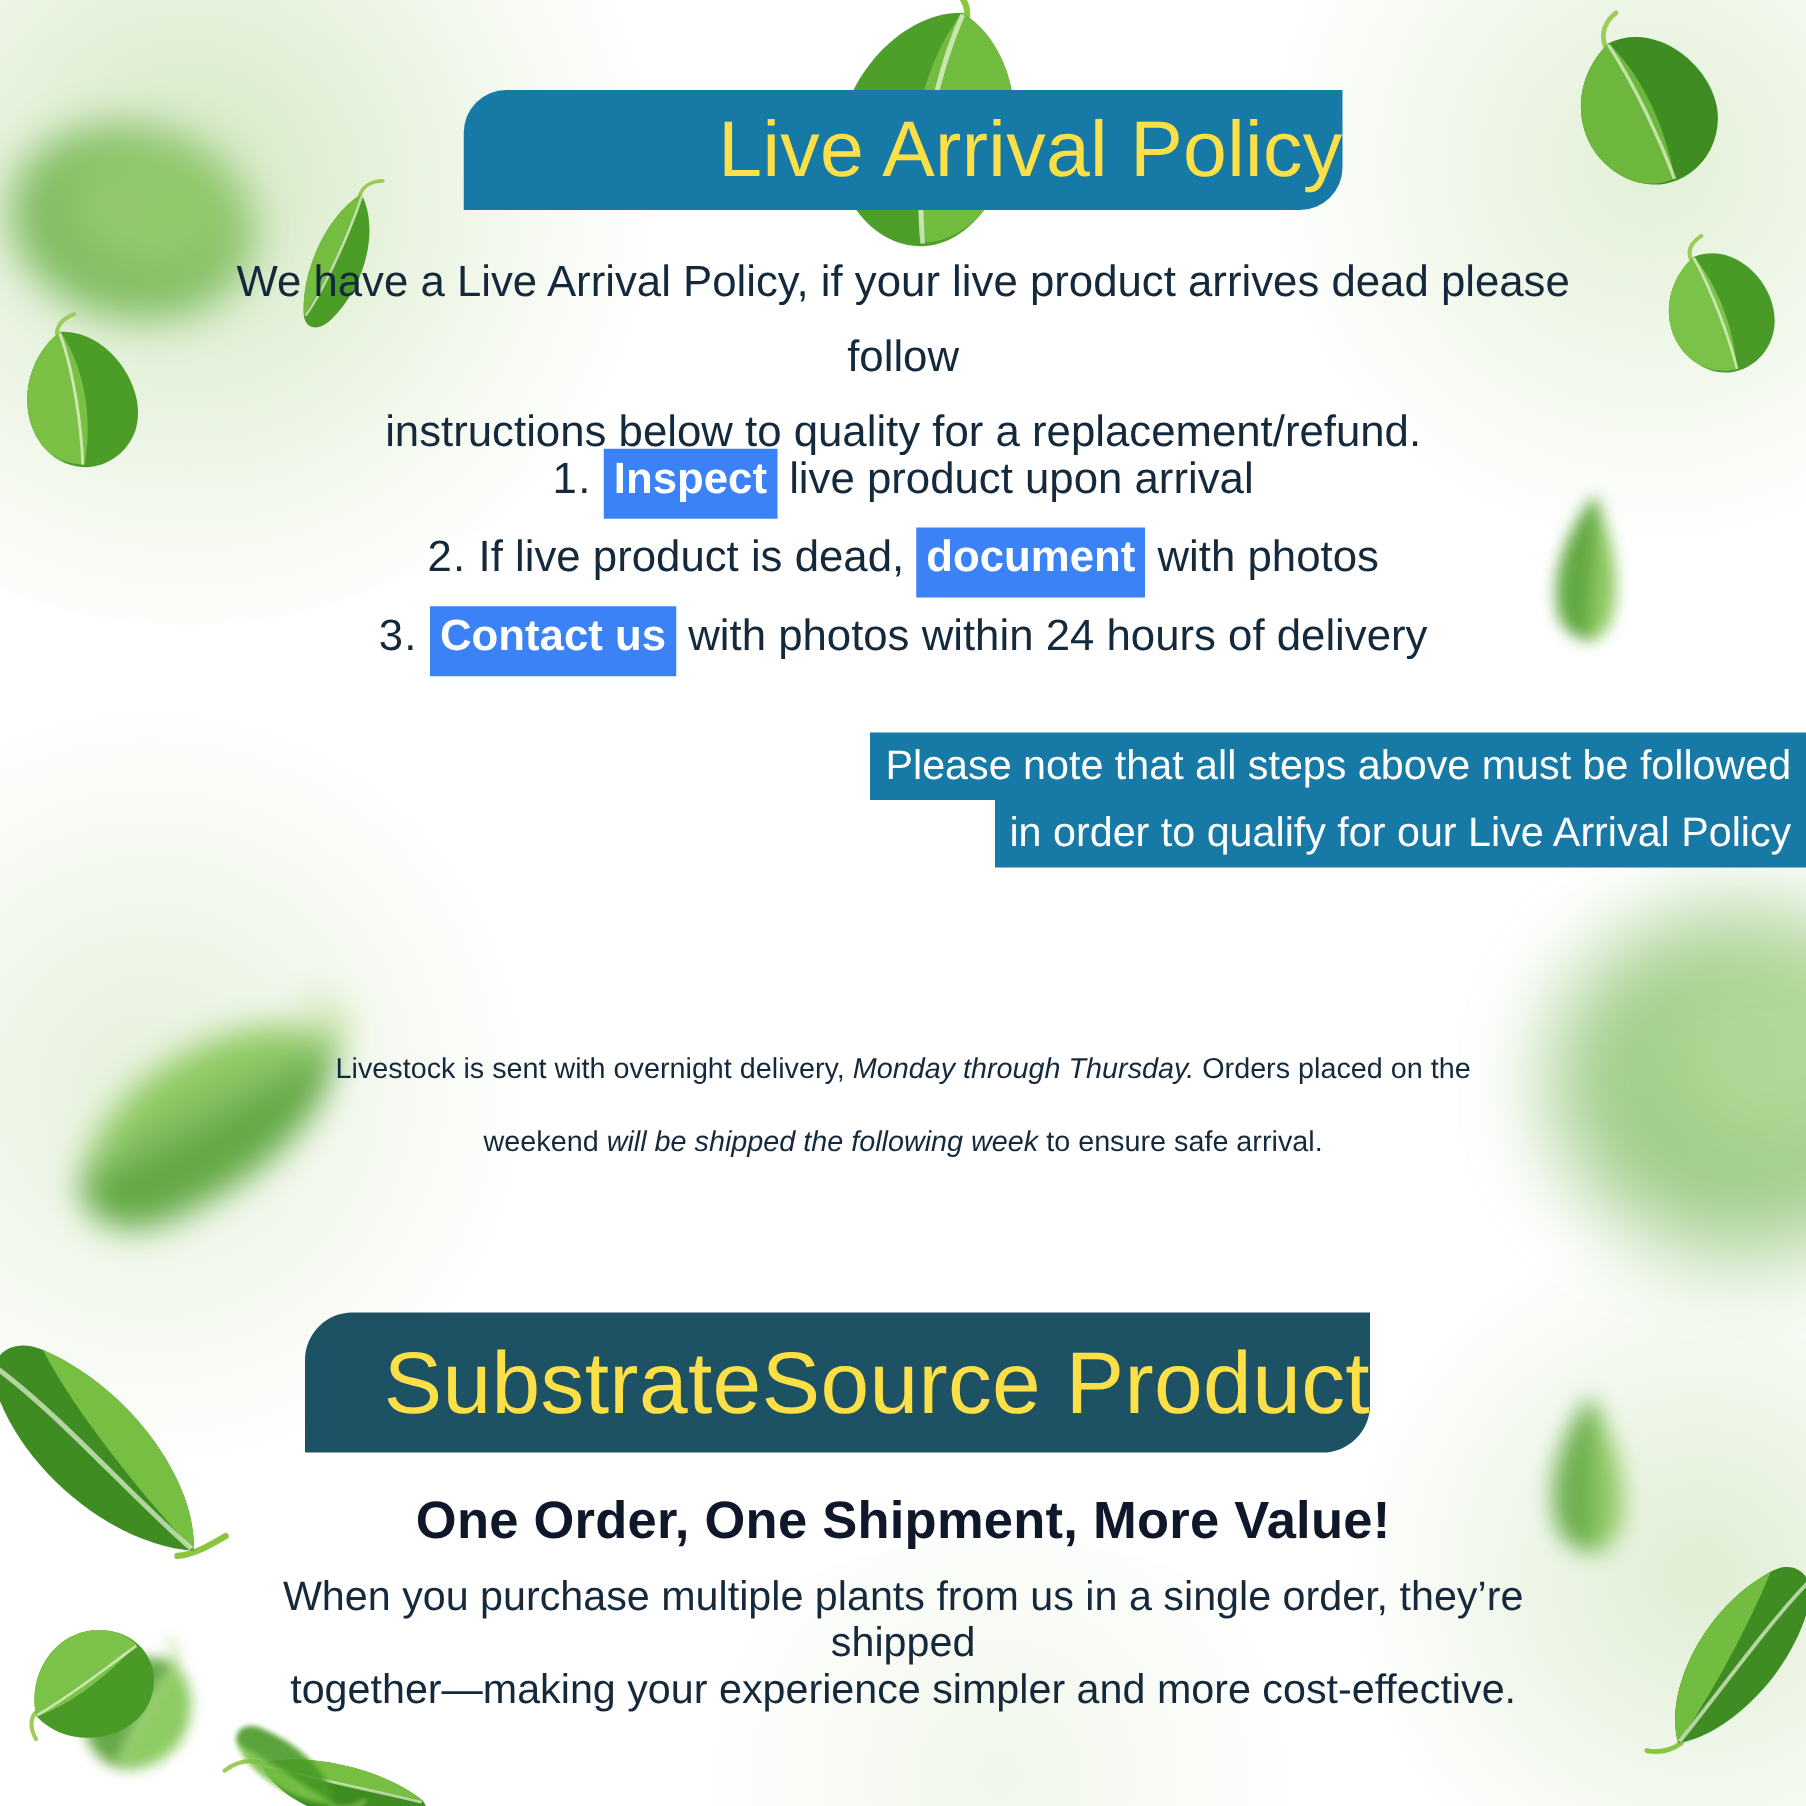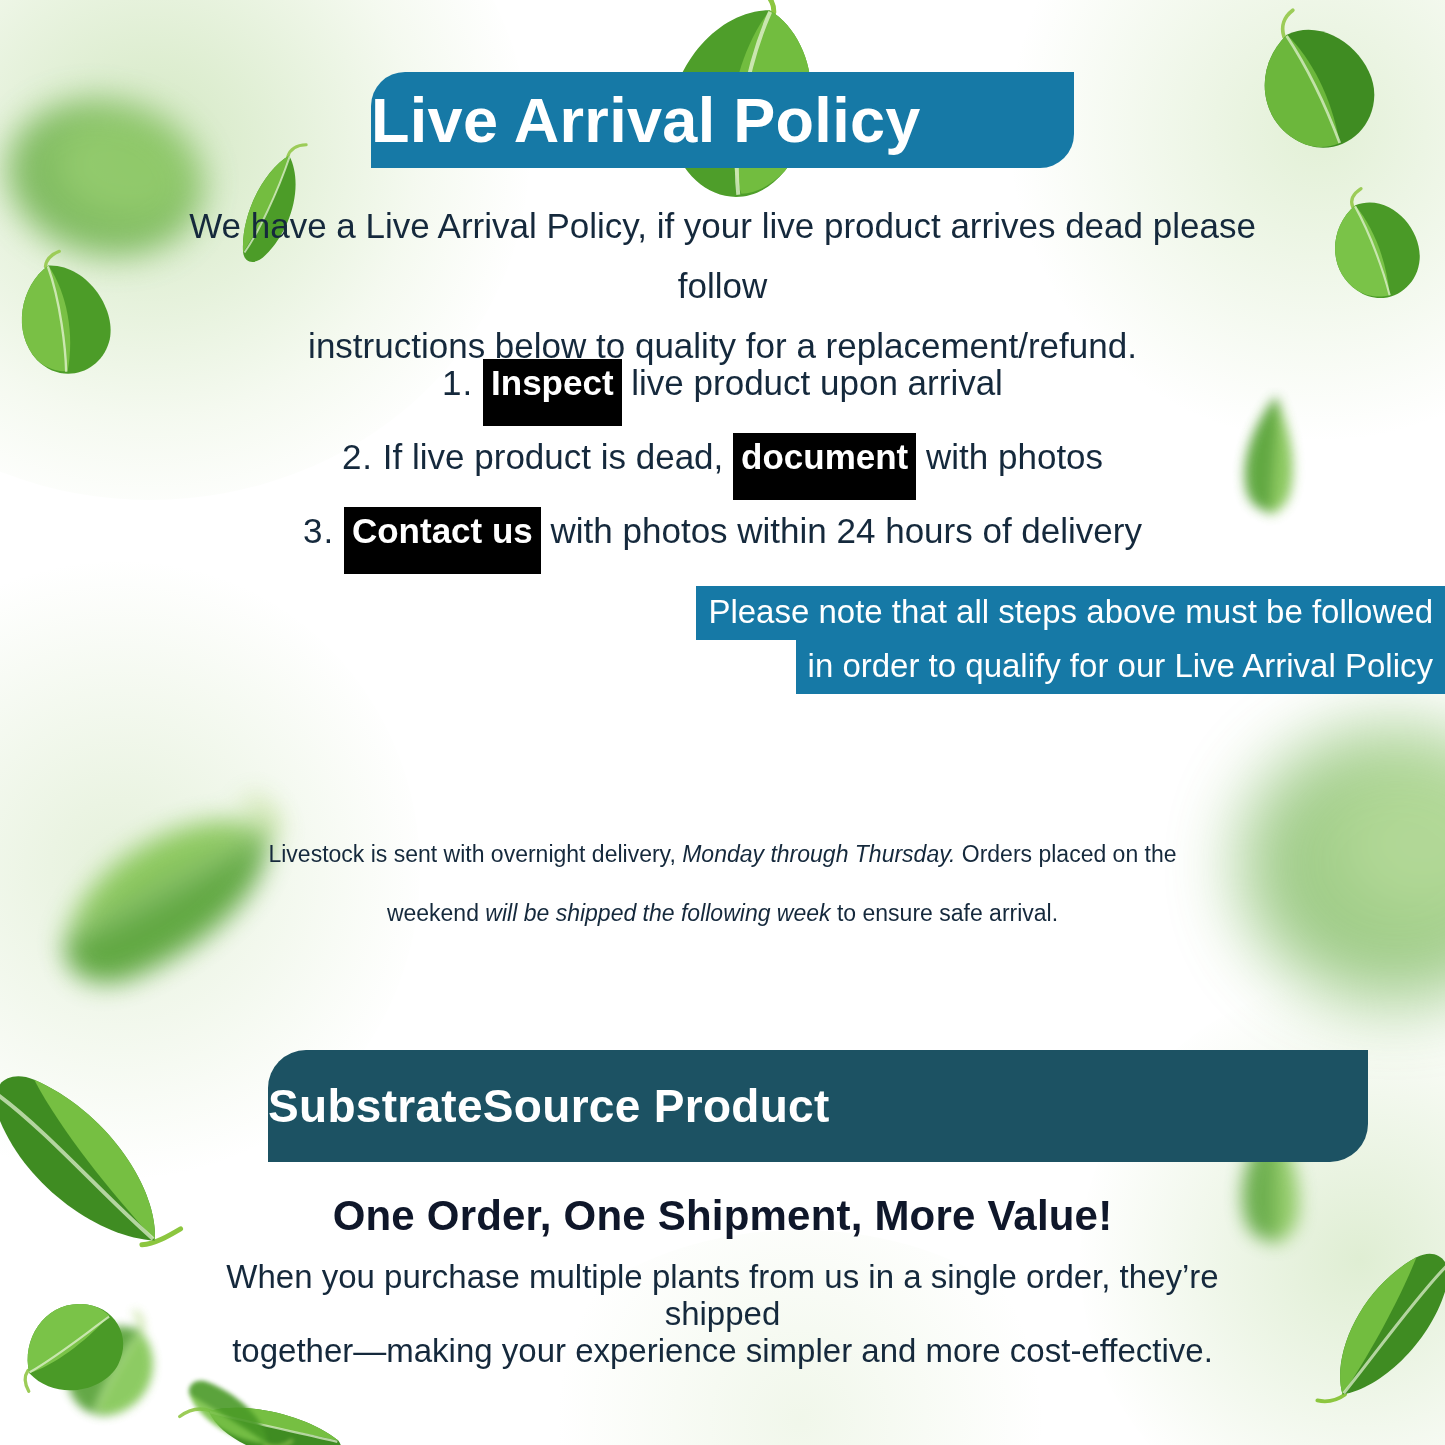--- a/index.html
+++ b/index.html
@@ -35,37 +35,37 @@
 
   
   .content{
     position:absolute;left:0;top:0;width:1445px;height:1445px;
     z-index:6;
   }
 
   
   .banner{
     position:absolute;
-    display:flex;align-items:center;justify-content:flex-start;
-    color:#ffffff;
-    font-weight:700;
+    display:flex;align-items:center;justify-content:flex-end;
+    color:#fde047;
+    font-weight:400;
     letter-spacing:.3px;
     white-space:nowrap;
   }
   .banner-1{
     left:371px;top:72px;width:703px;height:96px;
     background:#1679a6;
     border-radius:34px 0 34px 0;
     font-size:63px;
   }
   .banner-2{
-    left:268px;top:1050px;width:1100px;height:112px;
+    left:244px;top:1050px;width:852px;height:112px;
     background:#1c5263;
     border-radius:38px 0 38px 0;
-    font-size:46px;
+    font-size:70px;
   }
 
   
   .para{
     position:absolute;
     width:100%;
     text-align:center;
     color:#15293c;
     font-weight:400;
   }
@@ -76,23 +76,23 @@
   }
 
   .steps{
     position:absolute;left:0;top:352px;width:100%;
     text-align:center;color:#15293c;
     font-size:35px;line-height:62px;
   }
   .step{white-space:nowrap;}
   .step .num{letter-spacing:1px;}
   .hl{
-    background:#000000;color:#ffffff;
+    background:#3b82f6;color:#ffffff;
     font-weight:700;
-    padding:2px 8px 21px 8px;
+    padding:2px 8px 10px 8px;
     display:inline-block;
     line-height:44px;
   }
 
   .note{
     position:absolute;left:0;top:586px;width:100%;
     text-align:right;
   }
   .note-line{
     display:inline-block;

